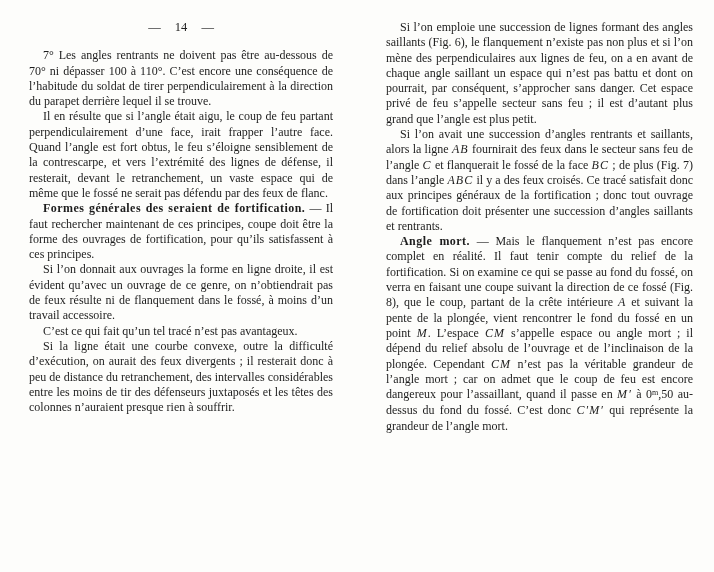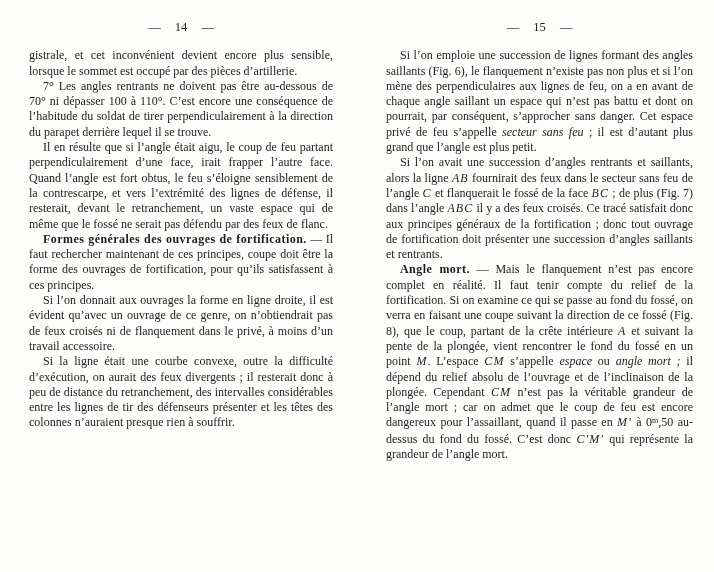--- a/index.html
+++ b/index.html
@@ -33,63 +33,62 @@
   .body-text p {
     margin: 0;
     text-indent: 14px;
     text-align: justify;
   }
   .body-text p.noindent { text-indent: 0; }
   .b {
     font-weight: bold;
     letter-spacing: 0.45px;
   }
-  .i { font-style: italic; }
+  .i { }
   .im {
     font-style: italic;
     letter-spacing: 0.09em;
     font-family: Liberation Serif, serif;
   }
   .sup {
     font-size: 8px;
     position: relative;
     top: -3.5px;
   }
 </style>
 </head>
 <body>
 
 <div class="sheet">
 
   <div class="page-col col-left">
     <div class="pagehead">— 14 —</div>
     <div class="body-text">
-      <p class="noindent">
-        <span>gistrale, et cet inconvénient devient encore plus sensible, lorsque le sommet est occupé par des pièces d’artillerie.</span>
-      </p>
       <p>
         <span>7° Les angles rentrants ne doivent pas être au-dessous de 70° ni dépasser 100 à 110°. C’est encore une conséquence de l’habitude du soldat de tirer perpendiculairement à la direction du parapet derrière lequel il se trouve.</span>
       </p>
       <p>
         <span>Il en résulte que si l’angle était aigu, le coup de feu partant perpendiculairement d’une face, irait frapper l’autre face. Quand l’angle est fort obtus, le feu s’éloigne sensiblement de la contrescarpe, et vers l’extrémité des lignes de défense, il resterait, devant le retranchement, un vaste espace qui de même que le fossé ne serait pas défendu par des feux de flanc.</span>
       </p>
       <p>
-        <span class="b">Formes générales des ouvrages de fortification.</span><span> — Il faut rechercher maintenant de ces principes, coupe doit être la forme des ouvrages de fortification, pour qu’ils satisfassent à ces principes.</span>
+        <span class="b">Formes générales des seraient de fortification.</span><span> — Il faut rechercher maintenant de ces principes, coupe doit être la forme des ouvrages de fortification, pour qu’ils satisfassent à ces principes.</span>
       </p>
       <p>
-        <span>Si l’on donnait aux ouvrages la forme en ligne droite, il est évident qu’avec un ouvrage de ce genre, on n’obtiendrait pas de feux croisés ni de flanquement dans le privé, à moins d’un travail accessoire.</span>
+        <span>Si l’on donnait aux ouvrages la forme en ligne droite, il est évident qu’avec un ouvrage de ce genre, on n’obtiendrait pas de feux résulte ni de flanquement dans le fossé, à moins d’un travail accessoire.</span>
       </p>
       <p>
-        <span>Si la ligne était une courbe convexe, outre la difficulté d’exécution, on aurait des feux divergents ; il resterait donc à peu de distance du retranchement, des intervalles considérables entre les lignes de tir des défenseurs présenter et les têtes des colonnes n’auraient presque rien à souffrir.</span>
+        <span>C’est ce qui fait qu’un tel tracé n’est pas avantageux.</span>
+      </p>
+      <p>
+        <span>Si la ligne était une courbe convexe, outre la difficulté d’exécution, on aurait des feux divergents ; il resterait donc à peu de distance du retranchement, des intervalles considérables entre les moins de tir des défenseurs juxtaposés et les têtes des colonnes n’auraient presque rien à souffrir.</span>
       </p>
     </div>
   </div>
 
   <div class="page-col col-right">
-    <div class="pagehead">— 15 —</div>
     <div class="body-text">
       <p>
         <span>Si l’on emploie une succession de lignes formant des angles saillants (Fig. 6), le flanquement n’existe pas non plus et si l’on mène des perpendiculaires aux lignes de feu, on a en avant de chaque angle saillant un espace qui n’est pas battu et dont on pourrait, par conséquent, s’approcher sans danger. Cet espace privé de feu s’appelle </span><span class="i">secteur sans feu</span><span> ; il est d’autant plus grand que l’angle est plus petit.</span>
       </p>
       <p>
         <span>Si l’on avait une succession d’angles rentrants et saillants, alors la ligne </span><span class="im">AB</span><span> fournirait des feux dans le secteur sans feu de l’angle </span><span class="im">C</span><span> et flanquerait le fossé de la face </span><span class="im">BC</span><span> ; de plus (Fig. 7) dans l’angle </span><span class="im">ABC</span><span> il y a des feux croisés. Ce tracé satisfait donc aux principes généraux de la fortification ; donc tout ouvrage de fortification doit présenter une succession d’angles saillants et rentrants.</span>
       </p>
       <p>
         <span class="b">Angle mort.</span><span> — Mais le flanquement n’est pas encore complet en réalité. Il faut tenir compte du relief de la fortification. Si on examine ce qui se passe au fond du fossé, on verra en faisant une coupe suivant la direction de ce fossé (Fig. 8), que le coup, partant de la crête intérieure </span><span class="im">A</span><span> et suivant la pente de la plongée, vient rencontrer le fond du fossé en un point </span><span class="im">M</span><span>. L’espace </span><span class="im">CM</span><span> s’appelle </span><span class="i">espace</span><span> ou </span><span class="i">angle mort ;</span><span> il dépend du relief absolu de l’ouvrage et de l’inclinaison de la plongée. Cependant </span><span class="im">CM</span><span> n’est pas la véritable grandeur de l’angle mort ; car on admet que le coup de feu est encore dangereux pour l’assaillant, quand il passe en </span><span class="im">M′</span><span> à 0</span><span class="sup">m</span><span>,50 au-dessus du fond du fossé. C’est donc </span><span class="im">C′M′</span><span> qui représente la grandeur de l’angle mort.</span>
       </p>

